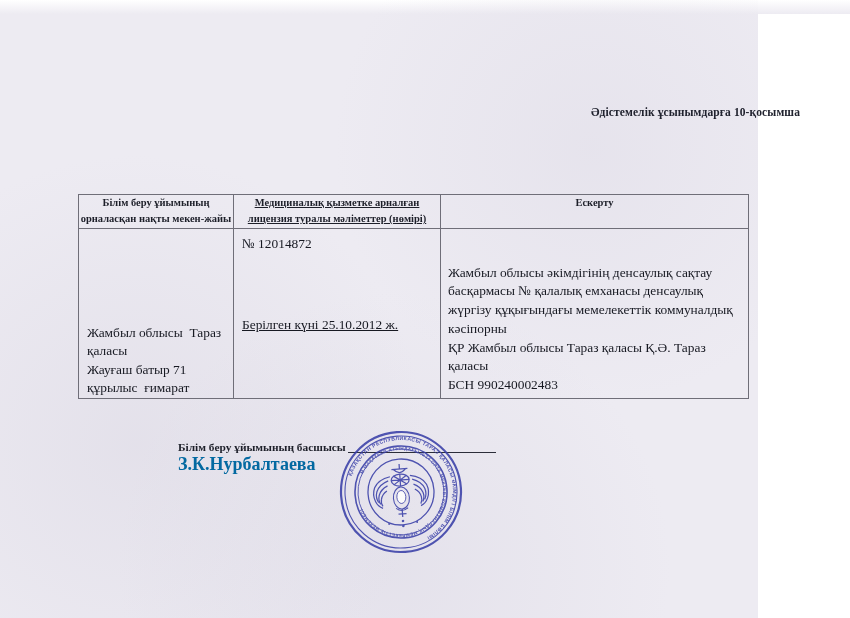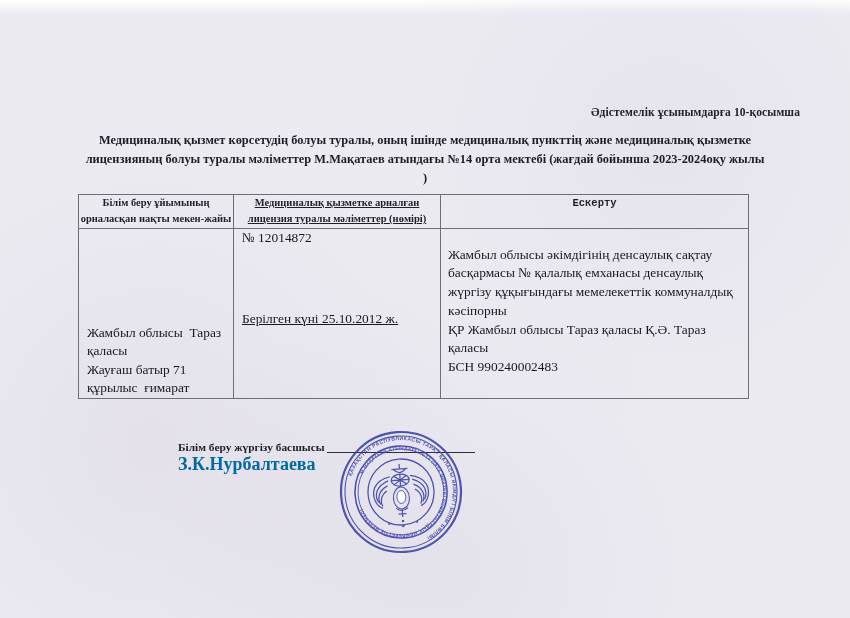--- a/index.html
+++ b/index.html
@@ -8,21 +8,21 @@
   }
   body {
     width: 850px;
     height: 618px;
     background: #ffffff;
     font-family: "Liberation Serif", serif;
     overflow: hidden;
   }
   .page {
     position: relative;
-    width: 850px;
+    width: 758px;
     height: 618px;
     background: #edebf2;
     box-sizing: border-box;
   }
   
   .scan-top-fade {
     position: absolute;
     left: 0; top: 0;
     width: 850px; height: 14px;
     background: linear-gradient(to bottom, #ffffff 0%, #edebf2 100%);
@@ -81,46 +81,47 @@
     text-align: center;
     font-size: 10.5px;
     font-weight: bold;
     line-height: 1.55;
     color: #1d1f29;
     padding: 9px 6px 9px 6px;
     vertical-align: middle;
   }
   .c1 { width: 154px; margin-left: 40px; }
   .c2 { width: 206px; text-decoration: underline; }
-  .c3 { width: 307px; font-family: Liberation Mono, monospace; }
+  .c3 { width: 307px; }
 
   td.body-cell {
     height: 165px;
     font-size: 13.4px;
     line-height: 1.38;
     color: #171922;
   }
   .addr-block {
     padding: 0 6px 0 8px;
     margin-top: 95px;
   }
   .addr-block .ln { white-space: pre; }
 
   .lic-num {
-    padding: 0 6px 0 8px;
+    padding: 6px 6px 0 8px;
   }
   .lic-date {
     padding: 0 6px 0 8px;
     margin-top: 63px;
     text-decoration: underline;
   }
 
   .note-block {
-    padding: 17px 8px 0 7px;
+    padding: 8px 8px 0 7px;
     line-height: 1.40;
+    margin-top: 27px;
   }
   .note-block .ln { display: block; }
 
   .signature-row {
     position: absolute;
     left: 178px;
     top: 441px;
     width: 430px;
     font-size: 11.6px;
     color: #1d1f29;
@@ -167,21 +168,20 @@
 </head>
 <body>
 
 <div class="page">
 
   <div class="scan-top-fade"></div>
   <div class="scan-noise"></div>
 
   <div class="appendix-line">Әдістемелік ұсынымдарға 10-қосымша</div>
 
-  <div class="doc-title">Медициналық қызмет көрсетудің болуы туралы, оның ішінде медициналық пункттің және медициналық қызметке лицензияның болуы туралы мәліметтер М.Мақатаев атындағы №14 орта мектебі  (жағдай бойынша 2023-2024оқу жылы )</div>
 
   <table class="main-table">
     <thead>
       <tr>
         <th class="col-head c1">Білім беру ұйымының орналасқан  нақты мекен-жайы</th>
         <th class="col-head c2">Медициналық қызметке арналған лицензия туралы мәліметтер (нөмірі)</th>
         <th class="col-head c3">Ескерту</th>
       </tr>
     </thead>
     <tbody>
@@ -207,21 +207,21 @@
             <span class="ln">ҚР Жамбыл облысы Тараз қаласы Қ.Ә. Тараз</span>
             <span class="ln">қаласы</span>
             <span class="ln">БСН 990240002483</span>
           </div>
         </td>
       </tr>
     </tbody>
   </table>
 
   <div class="signature-row">
-    <span class="sig-label">Білім беру жүргізу басшысы</span><span class="sig-rule"></span><span class="sig-name">З.К.Нурбалтаева</span>
+    <span class="sig-label">Білім беру ұйымының басшысы</span><span class="sig-rule"></span><span class="sig-name">З.К.Нурбалтаева</span>
   </div>
 
   <div class="seal">
     <svg width="128" height="128" viewBox="0 0 128 128" xmlns="http://www.w3.org/2000/svg">
       <defs>
         <path id="arcOuter" d="M 64,64 m -52,0 a 52,52 0 1,1 104,0 a 52,52 0 1,1 -104,0"></path>
         <path id="arcInner" d="M 64,64 m -42,0 a 42,42 0 1,1 84,0 a 42,42 0 1,1 -84,0"></path>
       </defs>
       <g fill="none" stroke="#3a40a8">
         <circle cx="64" cy="64" r="60" stroke-width="2.2"></circle>

